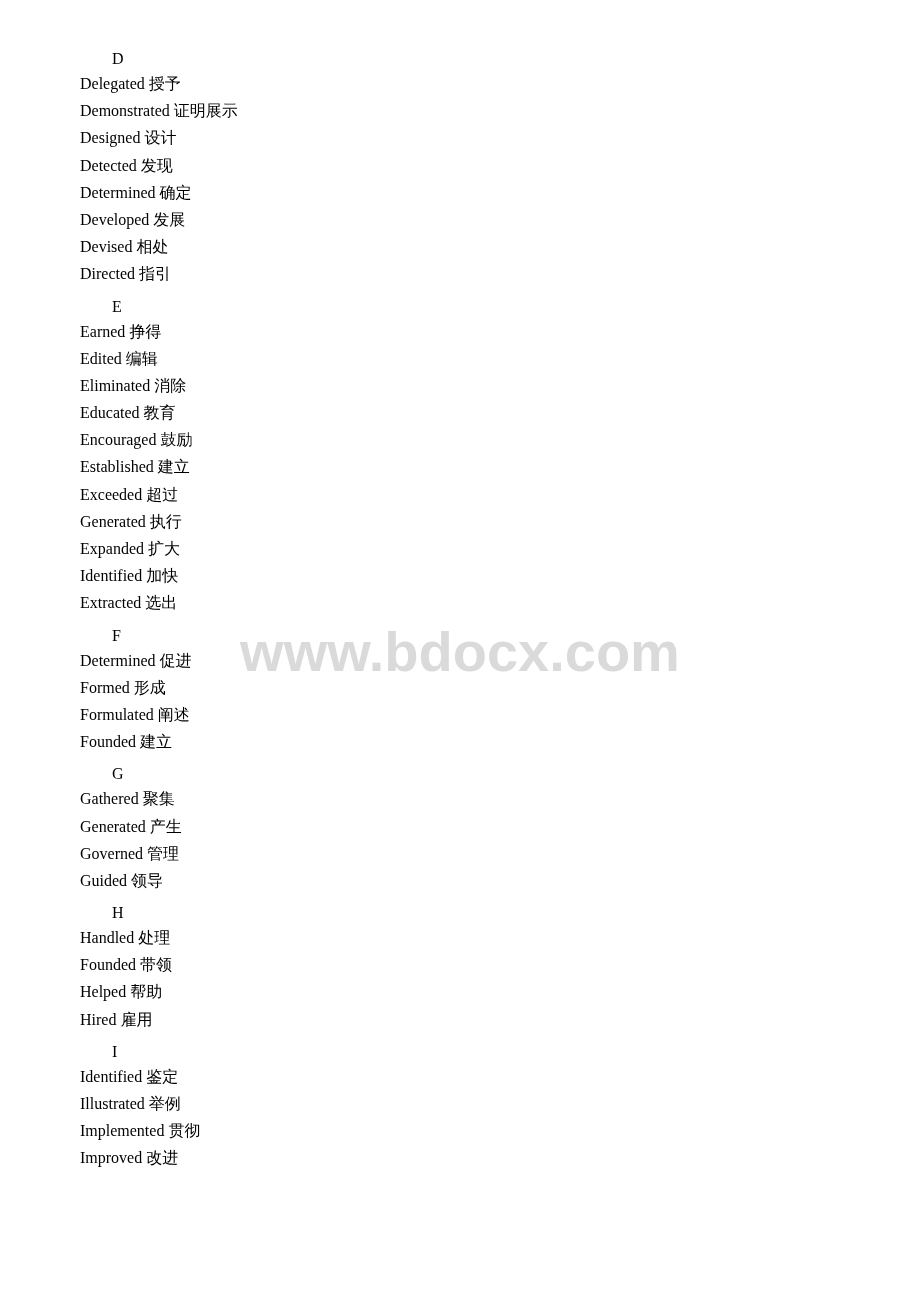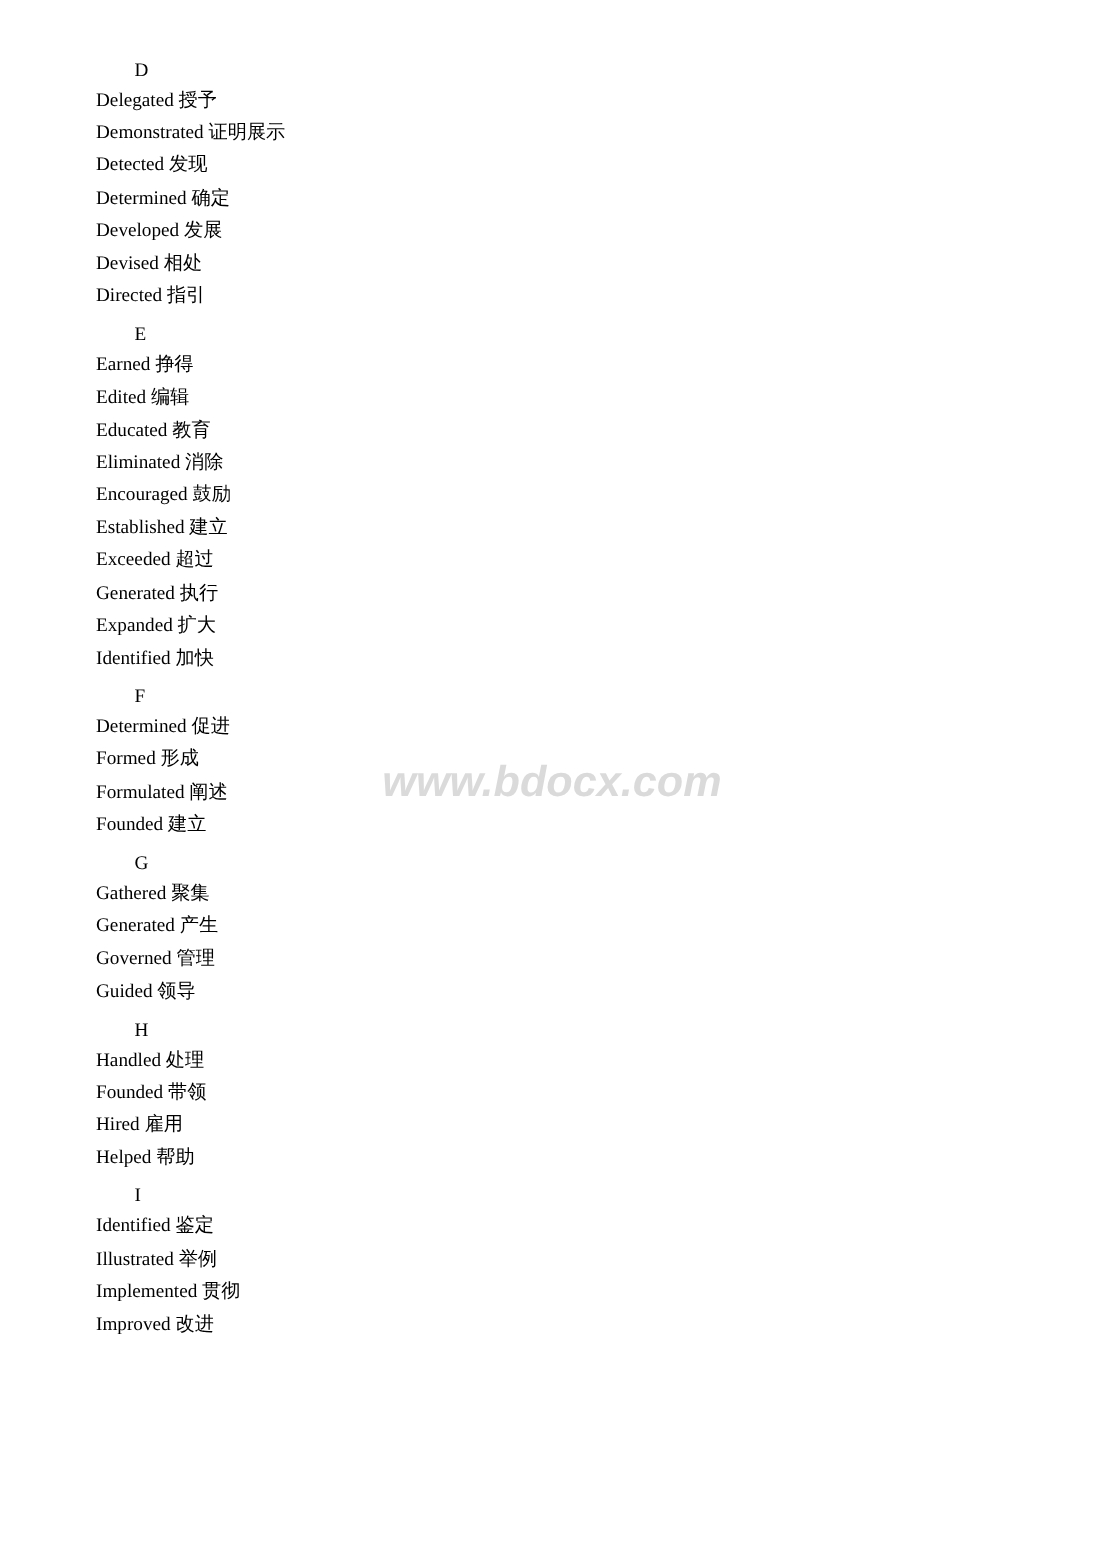--- a/index.html
+++ b/index.html
@@ -27,79 +27,80 @@
       margin-top: 10px;
     }
     .entry {
       line-height: 1.7;
     }
     .watermark {
       position: fixed;
       top: 50%;
       left: 50%;
       transform: translate(-50%, -50%) rotate(0deg);
-      font-size: 36px;
+      font-size: 56px;
       color: rgba(150, 150, 150, 0.35);
       white-space: nowrap;
       pointer-events: none;
       font-family: Arial, sans-serif;
       font-weight: bold;
       z-index: 999;
-      font-style: italic;
     }
   </style>
 </head>
 <body>
 
 <div class="watermark">www.bdocx.com</div>
 
 <div id="content">
     <div class="section">
       <div class="section-header">D</div>
       <div class="entry">Delegated 授予</div>
       <div class="entry">Demonstrated 证明展示</div>
+      <div class="entry">Designed 设计</div>
       <div class="entry">Detected 发现</div>
       <div class="entry">Determined 确定</div>
       <div class="entry">Developed 发展</div>
       <div class="entry">Devised 相处</div>
       <div class="entry">Directed 指引</div>
     </div>
     <div class="section">
       <div class="section-header">E</div>
       <div class="entry">Earned 挣得</div>
       <div class="entry">Edited 编辑</div>
+      <div class="entry">Eliminated 消除</div>
       <div class="entry">Educated 教育</div>
-      <div class="entry">Eliminated 消除</div>
       <div class="entry">Encouraged 鼓励</div>
       <div class="entry">Established 建立</div>
       <div class="entry">Exceeded 超过</div>
       <div class="entry">Generated 执行</div>
       <div class="entry">Expanded 扩大</div>
       <div class="entry">Identified 加快</div>
+      <div class="entry">Extracted 选出</div>
     </div>
     <div class="section">
       <div class="section-header">F</div>
       <div class="entry">Determined 促进</div>
       <div class="entry">Formed 形成</div>
       <div class="entry">Formulated 阐述</div>
       <div class="entry">Founded 建立</div>
     </div>
     <div class="section">
       <div class="section-header">G</div>
       <div class="entry">Gathered 聚集</div>
       <div class="entry">Generated 产生</div>
       <div class="entry">Governed 管理</div>
       <div class="entry">Guided 领导</div>
     </div>
     <div class="section">
       <div class="section-header">H</div>
       <div class="entry">Handled 处理</div>
       <div class="entry">Founded 带领</div>
+      <div class="entry">Helped 帮助</div>
       <div class="entry">Hired 雇用</div>
-      <div class="entry">Helped 帮助</div>
     </div>
     <div class="section">
       <div class="section-header">I</div>
       <div class="entry">Identified 鉴定</div>
       <div class="entry">Illustrated 举例</div>
       <div class="entry">Implemented 贯彻</div>
       <div class="entry">Improved 改进</div>
     </div>
   </div>
 

